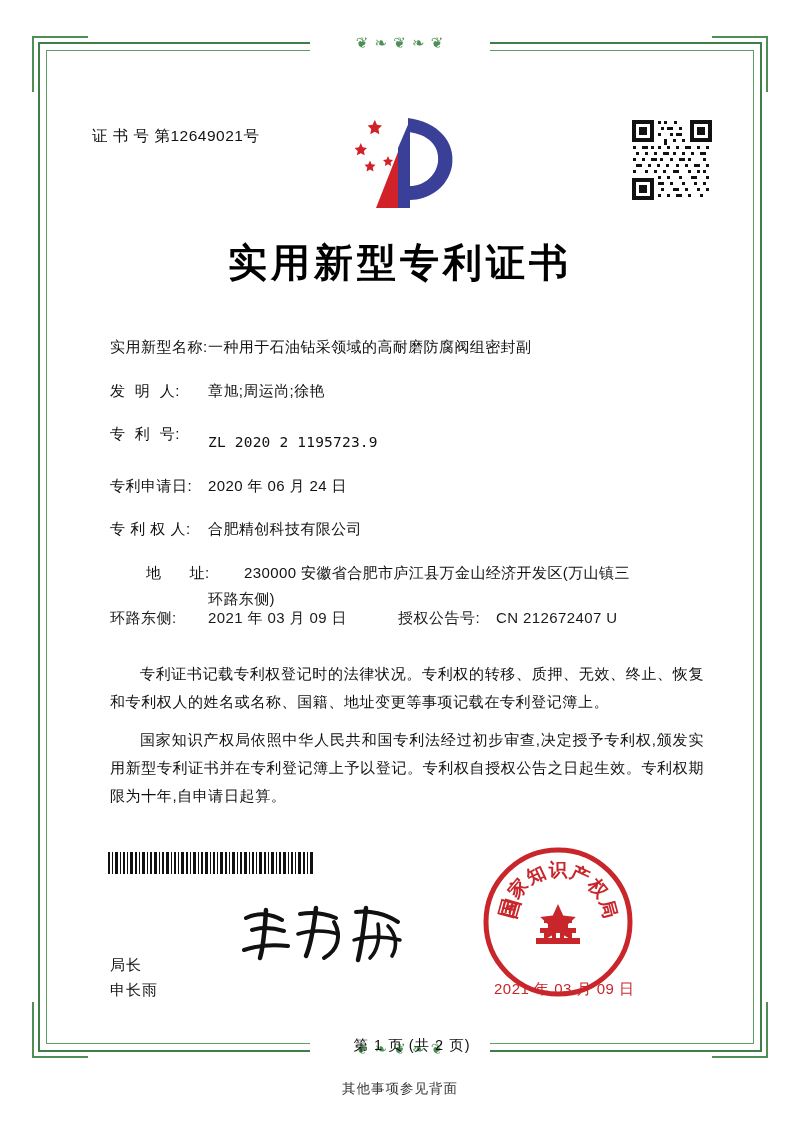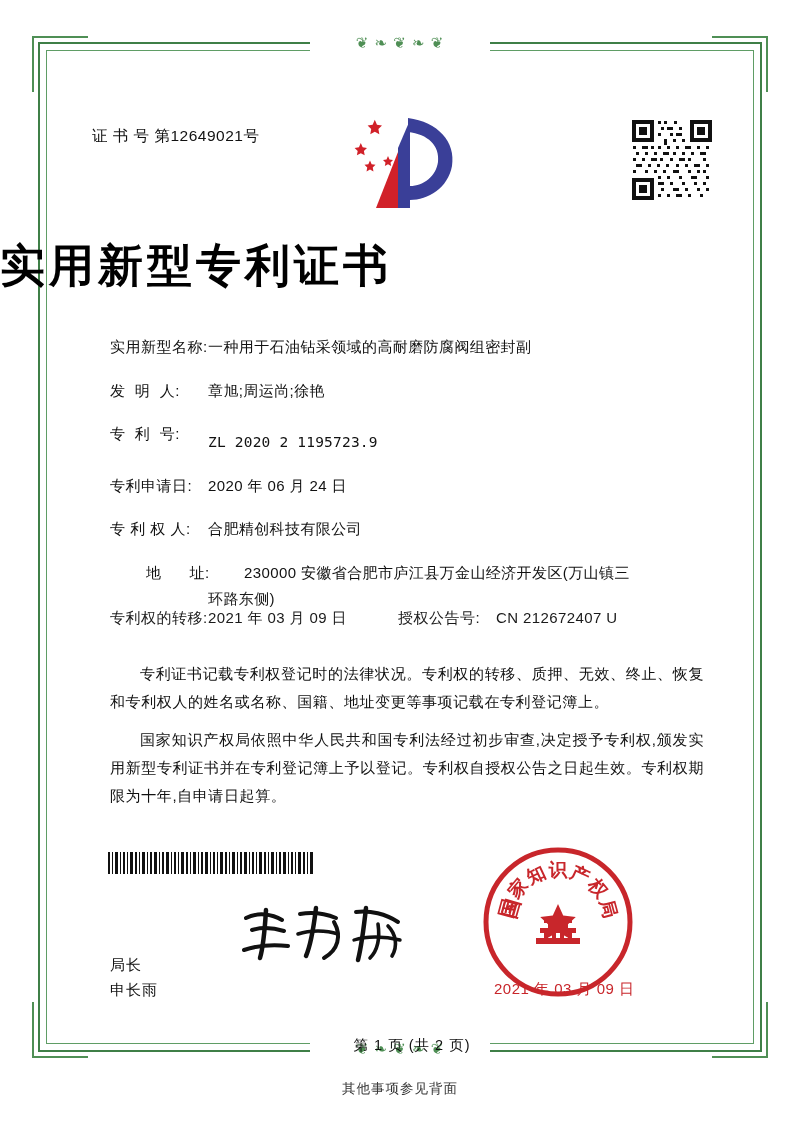--- a/index.html
+++ b/index.html
@@ -89,23 +89,24 @@
     width: 84px;
     height: 84px;
   }
 
   
   .doc-title {
     position: absolute;
     left: 0;
     right: 0;
     top: 236px;
+    text-align: center;
     font-family: Liberation Mono, monospace;
     font-weight: bold;
-    font-size: 45px;
+    font-size: 39px;
     letter-spacing: 4px;
     color: #000;
   }
 
   
   .fields {
     position: absolute;
     left: 110px;
     top: 336px;
     width: 596px;
@@ -382,21 +383,21 @@
   </div>
 
   <div class="field-row tight">
     <span class="field-label">地      址:</span>
     <span class="field-value">230000 安徽省合肥市庐江县万金山经济开发区(万山镇三</span>
   </div>
   <div class="field-continued">环路东侧)</div>
 
   <div class="row-split">
     <span class="split-left">
-      <span class="field-label">专利权的转移:</span>
+      <span class="field-label">环路东侧:</span>
       <span class="field-value">2021 年 03 月 09 日</span>
     </span>
     <span class="split-right">
       <span class="field-label">授权公告号:</span>
       <span class="field-value">CN 212672407 U</span>
     </span>
   </div>
 </div>
 
 <div class="paragraphs">

